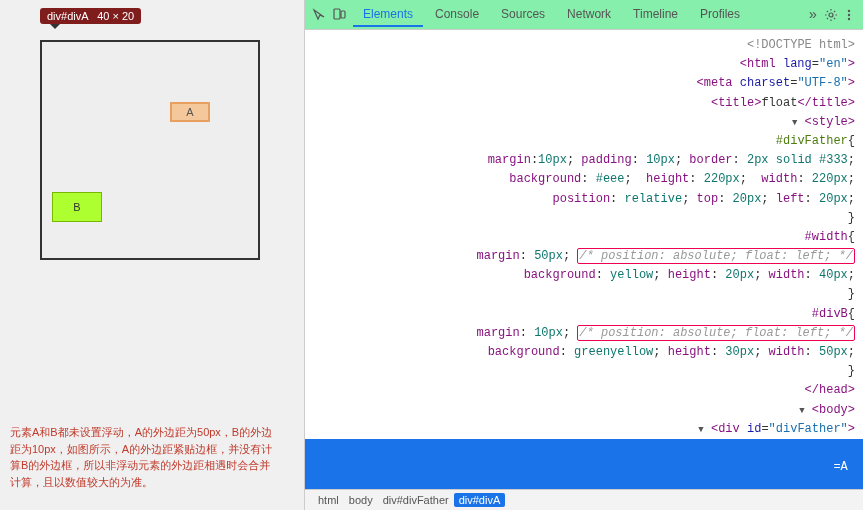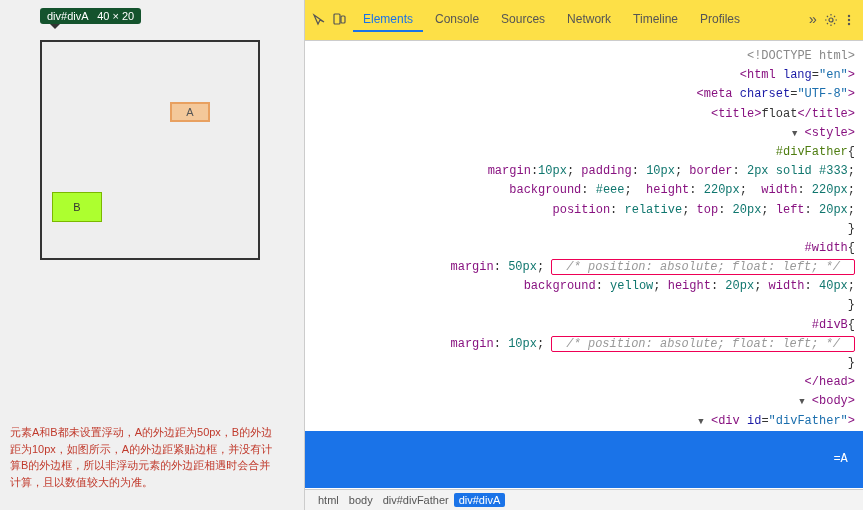--- a/index.html
+++ b/index.html
@@ -12,21 +12,21 @@
       background: #f0f0f0;
       position: relative;
       border-right: 1px solid #ccc;
     }
 
     
     .tooltip {
       position: absolute;
       top: 8px;
       left: 40px;
-      background: #14532d;
+      background: #7f1d1d;
       color: #fff;
       font-size: 11px;
       padding: 2px 7px;
       border-radius: 3px;
       white-space: nowrap;
       z-index: 10;
       font-family: Arial, sans-serif;
     }
     .tooltip::after {
       content: '';
@@ -105,23 +105,23 @@
       background: #fff;
       display: flex;
       flex-direction: column;
       overflow: hidden;
     }
 
     
     .devtools-topbar {
       display: flex;
       align-items: center;
-      background: #fde047;
+      background: #86efac;
       border-bottom: 1px solid #ccc;
-      height: 41px;
+      height: 30px;
       padding: 0 6px;
       gap: 2px;
     }
     .devtools-icons {
       display: flex;
       gap: 4px;
       margin-right: 4px;
     }
     .devtools-icon {
       width: 16px;
@@ -188,21 +188,21 @@
 
     
     .css-prop { color: #881280; }
     .css-val { color: #0f766e; }
     .css-comment { color: #999; font-style: italic; }
     .css-highlight {
       display: inline;
       background: #fff;
       border: 1.5px solid #e05;
       border-radius: 2px;
-      padding: 0 14px;
+      padding: 0 1px;
     }
 
     
     .breadcrumb {
       background: #f3f3f3;
       border-top: 1px solid #ccc;
       padding: 3px 8px;
       font-size: 11px;
       font-family: Arial, sans-serif;
       display: flex;
@@ -303,20 +303,21 @@
     <div class="code-line">              <span class="css-prop">margin</span>:<span class="css-val">10px</span>; <span class="css-prop">padding</span>: <span class="css-val">10px</span>; <span class="css-prop">border</span>: <span class="css-val">2px solid #333</span>;</div>
     <div class="code-line">              <span class="css-prop">background</span>: <span class="css-val">#eee</span>;  <span class="css-prop">height</span>: <span class="css-val">220px</span>;  <span class="css-prop">width</span>: <span class="css-val">220px</span>;</div>
     <div class="code-line">              <span class="css-prop">position</span>: <span class="css-val">relative</span>; <span class="css-prop">top</span>: <span class="css-val">20px</span>; <span class="css-prop">left</span>: <span class="css-val">20px</span>;</div>
     <div class="code-line">          }</div>
     <div class="code-line">          <span style="color:#881280">#width</span>{</div>
     <div class="code-line">              <span class="css-prop">margin</span>: <span class="css-val">50px</span>; <span class="css-highlight"><span class="css-comment">/* position: absolute; float: left; */</span></span></div>
     <div class="code-line">              <span class="css-prop">background</span>: <span class="css-val">yellow</span>; <span class="css-prop">height</span>: <span class="css-val">20px</span>; <span class="css-prop">width</span>: <span class="css-val">40px</span>;</div>
     <div class="code-line">          }</div>
     <div class="code-line">          <span style="color:#881280">#divB</span>{</div>
     <div class="code-line">              <span class="css-prop">margin</span>: <span class="css-val">10px</span>; <span class="css-highlight"><span class="css-comment">/* position: absolute; float: left; */</span></span></div>
+    <div class="code-line">              <span class="css-prop">background</span>: <span class="css-val">greenyellow</span>; <span class="css-prop">height</span>: <span class="css-val">30px</span>; <span class="css-prop">width</span>: <span class="css-val">50px</span>;</div>
     <div class="code-line">          }</div>
     <div class="code-line">  <span class="tag">&lt;/head&gt;</span></div>
     <div class="code-line">  <span class="expand-arrow open"></span> <span class="tag">&lt;body&gt;</span></div>
     <div class="code-line">      <span class="expand-arrow open"></span> <span class="tag">&lt;div</span> <span class="attr">id</span>=<span class="str">"divFather"</span><span class="tag">&gt;</span></div>
     <div class="code-line selected">
          =A 
     </div>
 
   </div>
 

